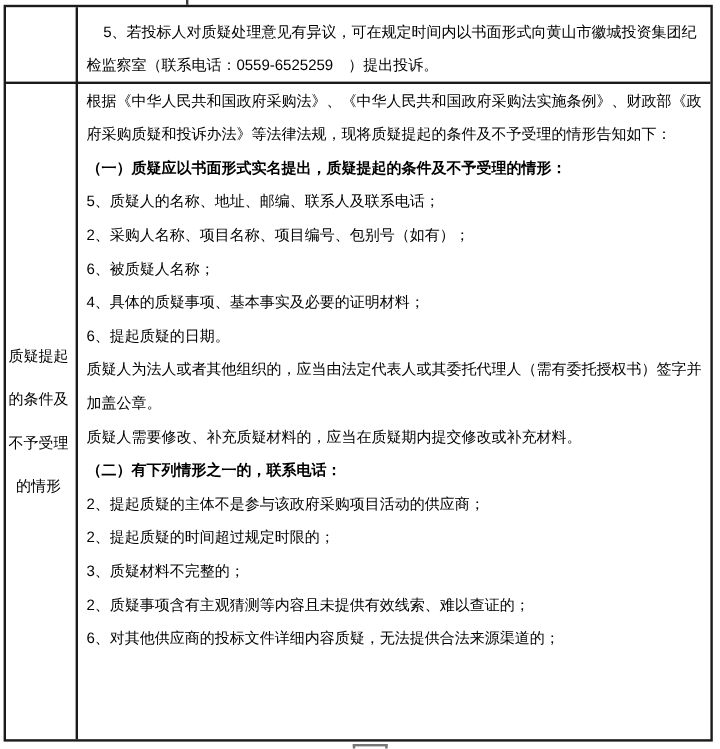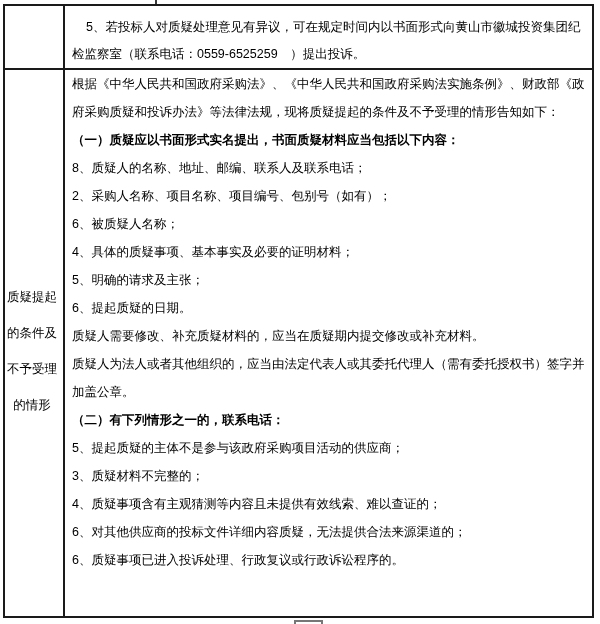--- a/index.html
+++ b/index.html
@@ -86,34 +86,33 @@
     <div class="cell r1r">
       <p class="para">5、若投标人对质疑处理意见有异议，可在规定时间内以书面形式向黄山市徽城投资集团纪检监察室（联系电话：0559-6525259　）提出投诉。</p>
     </div>
 
     <div class="cell r2l">
       <div class="side-label">质疑提起的条件及不予受理的情形</div>
     </div>
 
     <div class="cell r2r">
       <p class="para">根据《中华人民共和国政府采购法》、《中华人民共和国政府采购法实施条例》、财政部《政府采购质疑和投诉办法》等法律法规，现将质疑提起的条件及不予受理的情形告知如下：</p>
-      <p class="para bold">（一）质疑应以书面形式实名提出，书面质疑材料应当包括以下内容：</p>
-      <p class="para">8、质疑人的名称、地址、邮编、联系人及联系电话；</p>
+      <p class="para bold">（一）质疑应以书面形式实名提出，质疑提起的条件及不予受理的情形：</p>
+      <p class="para">5、质疑人的名称、地址、邮编、联系人及联系电话；</p>
       <p class="para">2、采购人名称、项目名称、项目编号、包别号（如有）；</p>
       <p class="para">6、被质疑人名称；</p>
       <p class="para">4、具体的质疑事项、基本事实及必要的证明材料；</p>
-      <p class="para">5、明确的请求及主张；</p>
       <p class="para">6、提起质疑的日期。</p>
+      <p class="para">质疑人为法人或者其他组织的，应当由法定代表人或其委托代理人（需有委托授权书）签字并加盖公章。</p>
       <p class="para">质疑人需要修改、补充质疑材料的，应当在质疑期内提交修改或补充材料。</p>
-      <p class="para">质疑人为法人或者其他组织的，应当由法定代表人或其委托代理人（需有委托授权书）签字并加盖公章。</p>
       <p class="para bold">（二）有下列情形之一的，联系电话：</p>
-      <p class="para">5、提起质疑的主体不是参与该政府采购项目活动的供应商；</p>
+      <p class="para">2、提起质疑的主体不是参与该政府采购项目活动的供应商；</p>
+      <p class="para">2、提起质疑的时间超过规定时限的；</p>
       <p class="para">3、质疑材料不完整的；</p>
-      <p class="para">4、质疑事项含有主观猜测等内容且未提供有效线索、难以查证的；</p>
+      <p class="para">2、质疑事项含有主观猜测等内容且未提供有效线索、难以查证的；</p>
       <p class="para">6、对其他供应商的投标文件详细内容质疑，无法提供合法来源渠道的；</p>
-      <p class="para">6、质疑事项已进入投诉处理、行政复议或行政诉讼程序的。</p>
     </div>
 
   </div>
 
   <div class="artifact-bottom-box"></div>
 
 </div>
 
 </body></html>

